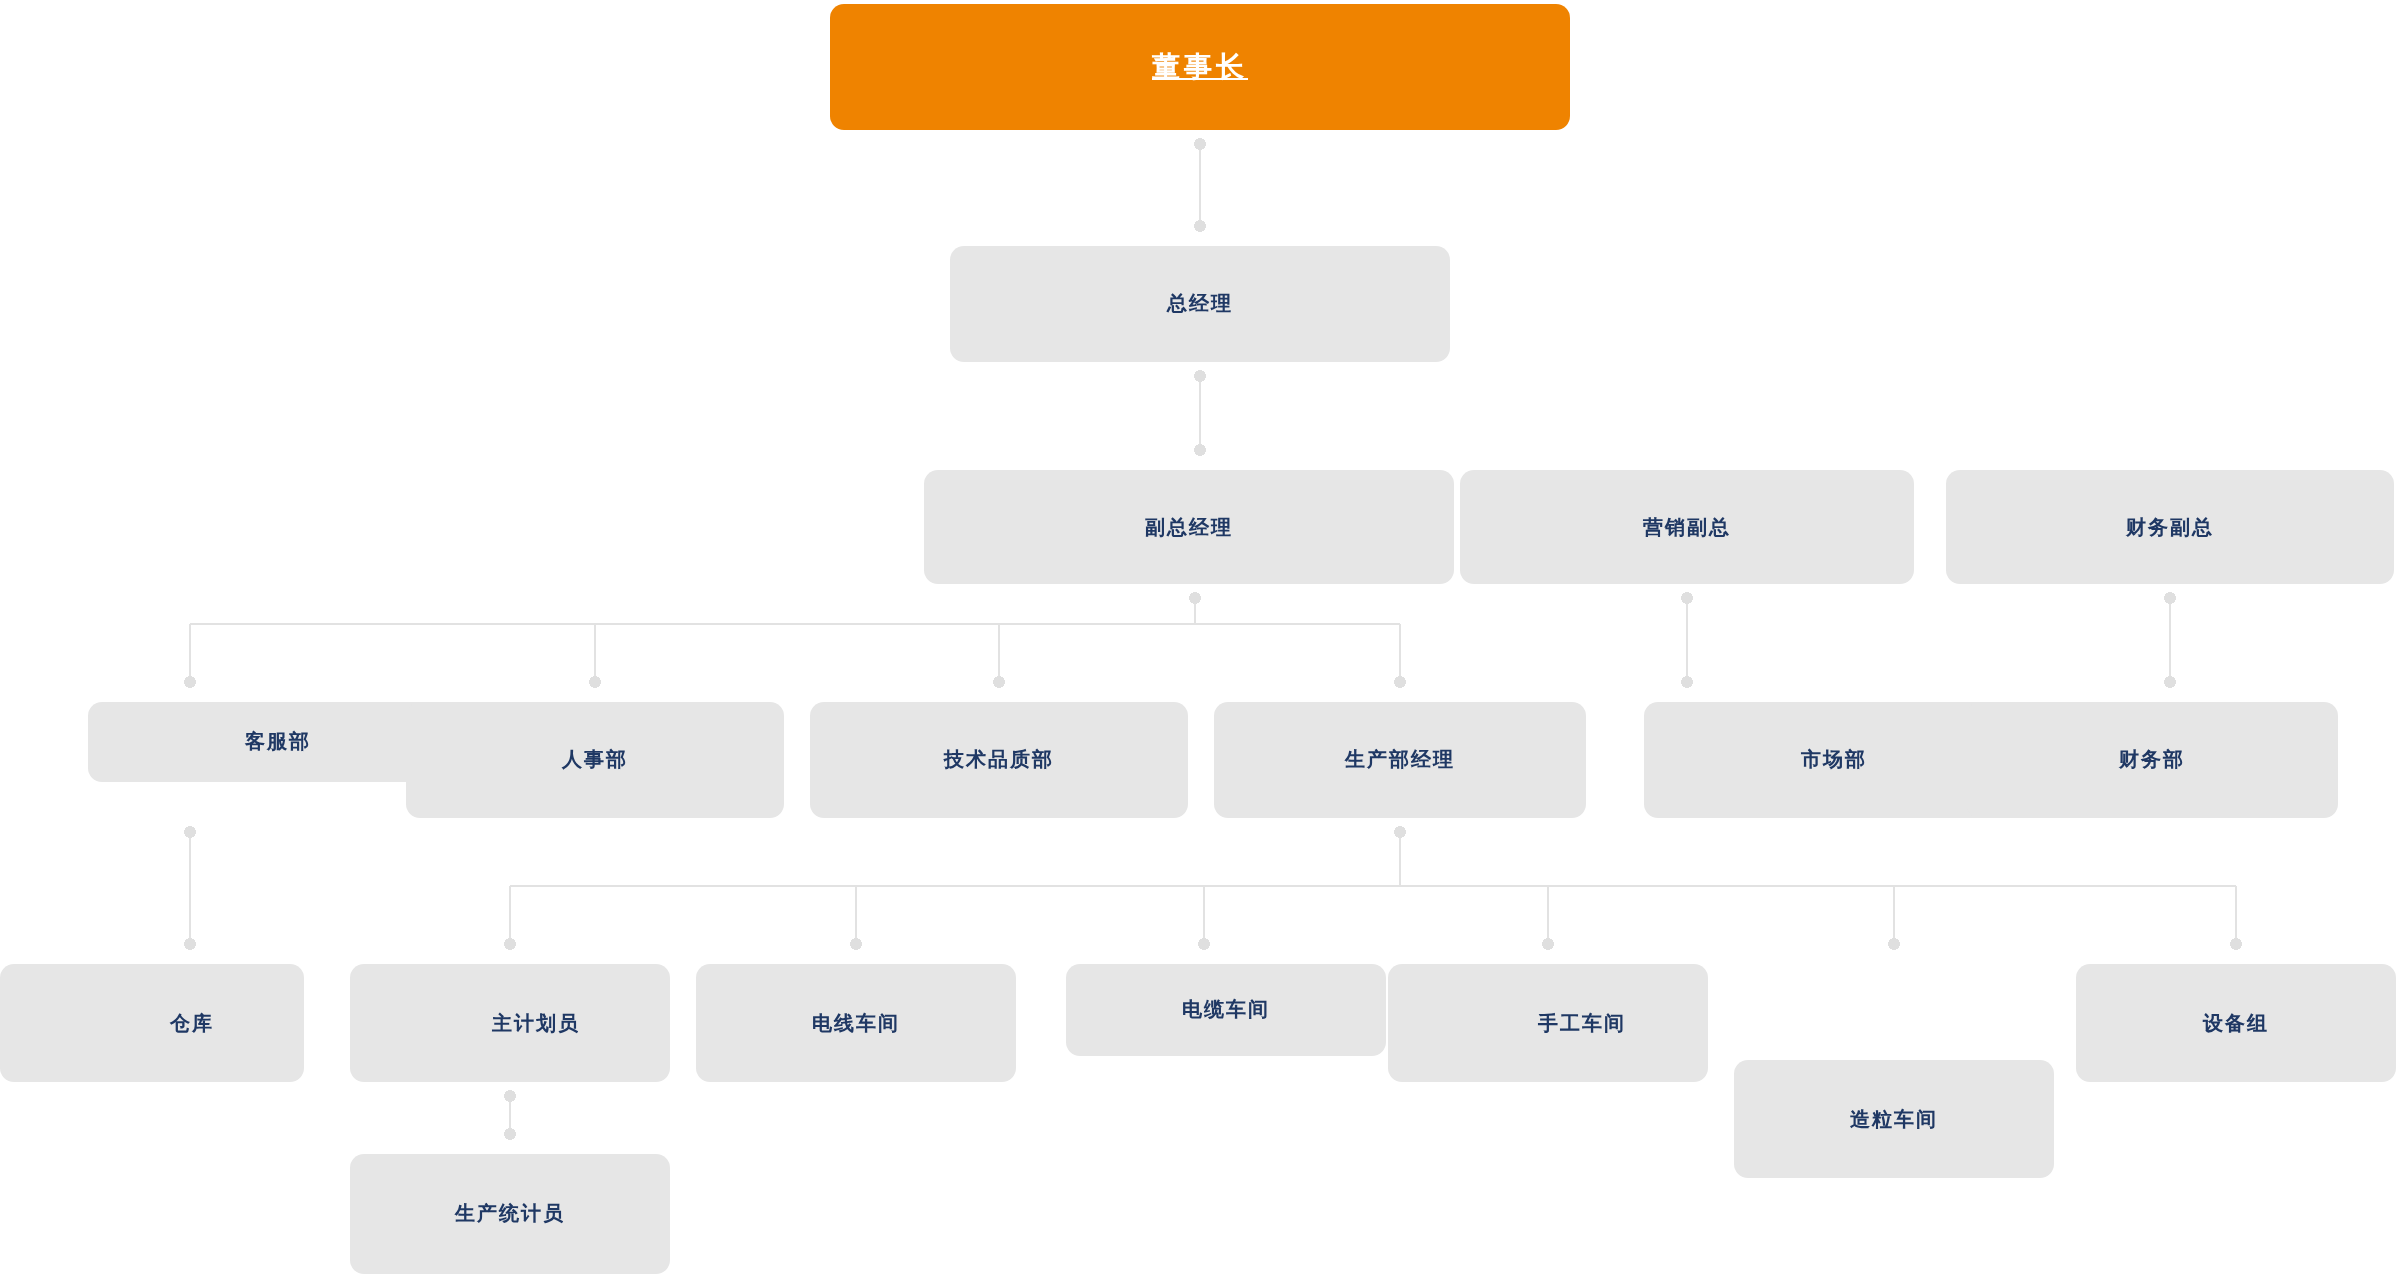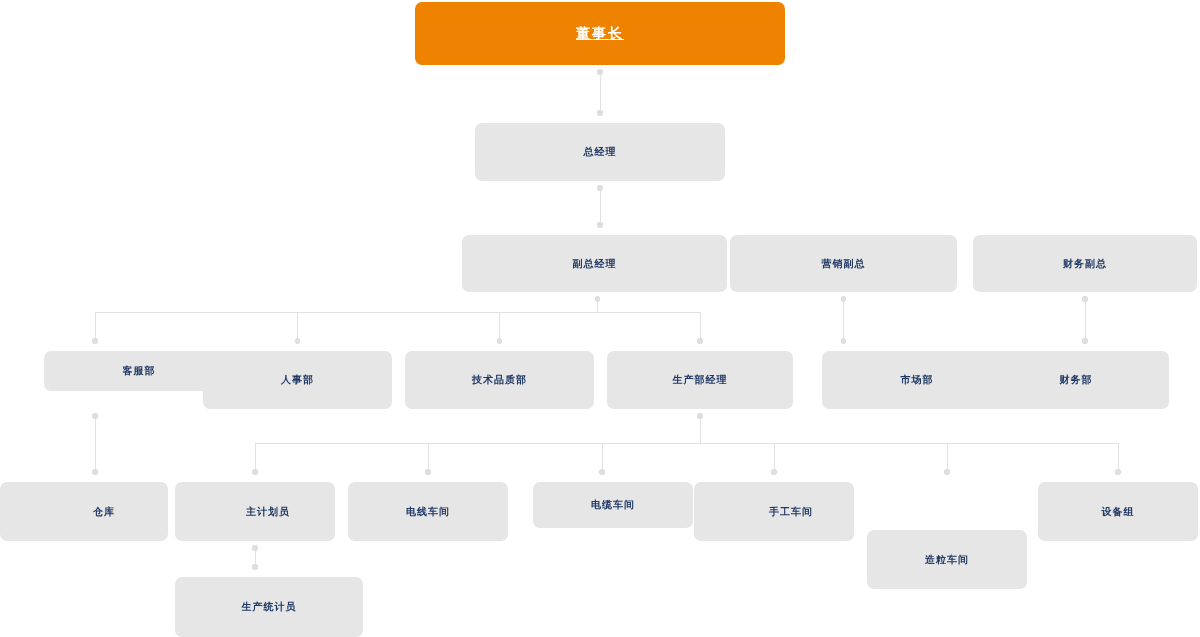--- a/index.html
+++ b/index.html
@@ -118,38 +118,38 @@
       </div>
       <div class="node" style="left: 607px; top: 351px; width: 186px; height: 58px;">
         <span class="node-label">生产部经理</span>
       </div>
       <div class="node" style="left: 808px; top: 351px; width: 190px; height: 58px; margin-left: 14px;">
         <span class="node-label">市场部</span>
       </div>
       <div class="node" style="left: 983px; top: 351px; width: 186px; height: 58px;">
         <span class="node-label">财务部</span>
       </div>
-      <div class="node" style="left: 0px; top: 482px; width: 168px; height: 59px; padding-left: 40px;">
+      <div class="node" style="left: 0px; top: 482px; width: 152px; height: 59px; padding-left: 40px;">
         <span class="node-label">仓库</span>
       </div>
       <div class="node" style="left: 175px; top: 482px; width: 160px; height: 59px; padding-left: 26px;">
         <span class="node-label">主计划员</span>
       </div>
       <div class="node" style="left: 348px; top: 482px; width: 160px; height: 59px;">
         <span class="node-label">电线车间</span>
       </div>
       <div class="node" style="left: 533px; top: 482px; width: 160px; height: 46px;">
         <span class="node-label">电缆车间</span>
       </div>
       <div class="node" style="left: 694px; top: 482px; width: 160px; height: 59px; padding-left: 34px;">
         <span class="node-label">手工车间</span>
       </div>
       <div class="node" style="left: 867px; top: 482px; width: 160px; height: 59px; margin-top: 48px;">
         <span class="node-label">造粒车间</span>
       </div>
       <div class="node" style="left: 1038px; top: 482px; width: 160px; height: 59px;">
         <span class="node-label">设备组</span>
       </div>
-      <div class="node" style="left: 175px; top: 577px; width: 188px; height: 60px;">
+      <div class="node" style="left: 175px; top: 577px; width: 160px; height: 60px;">
         <span class="node-label">生产统计员</span>
       </div>
     </div>
 </div>
 
 </body></html>

